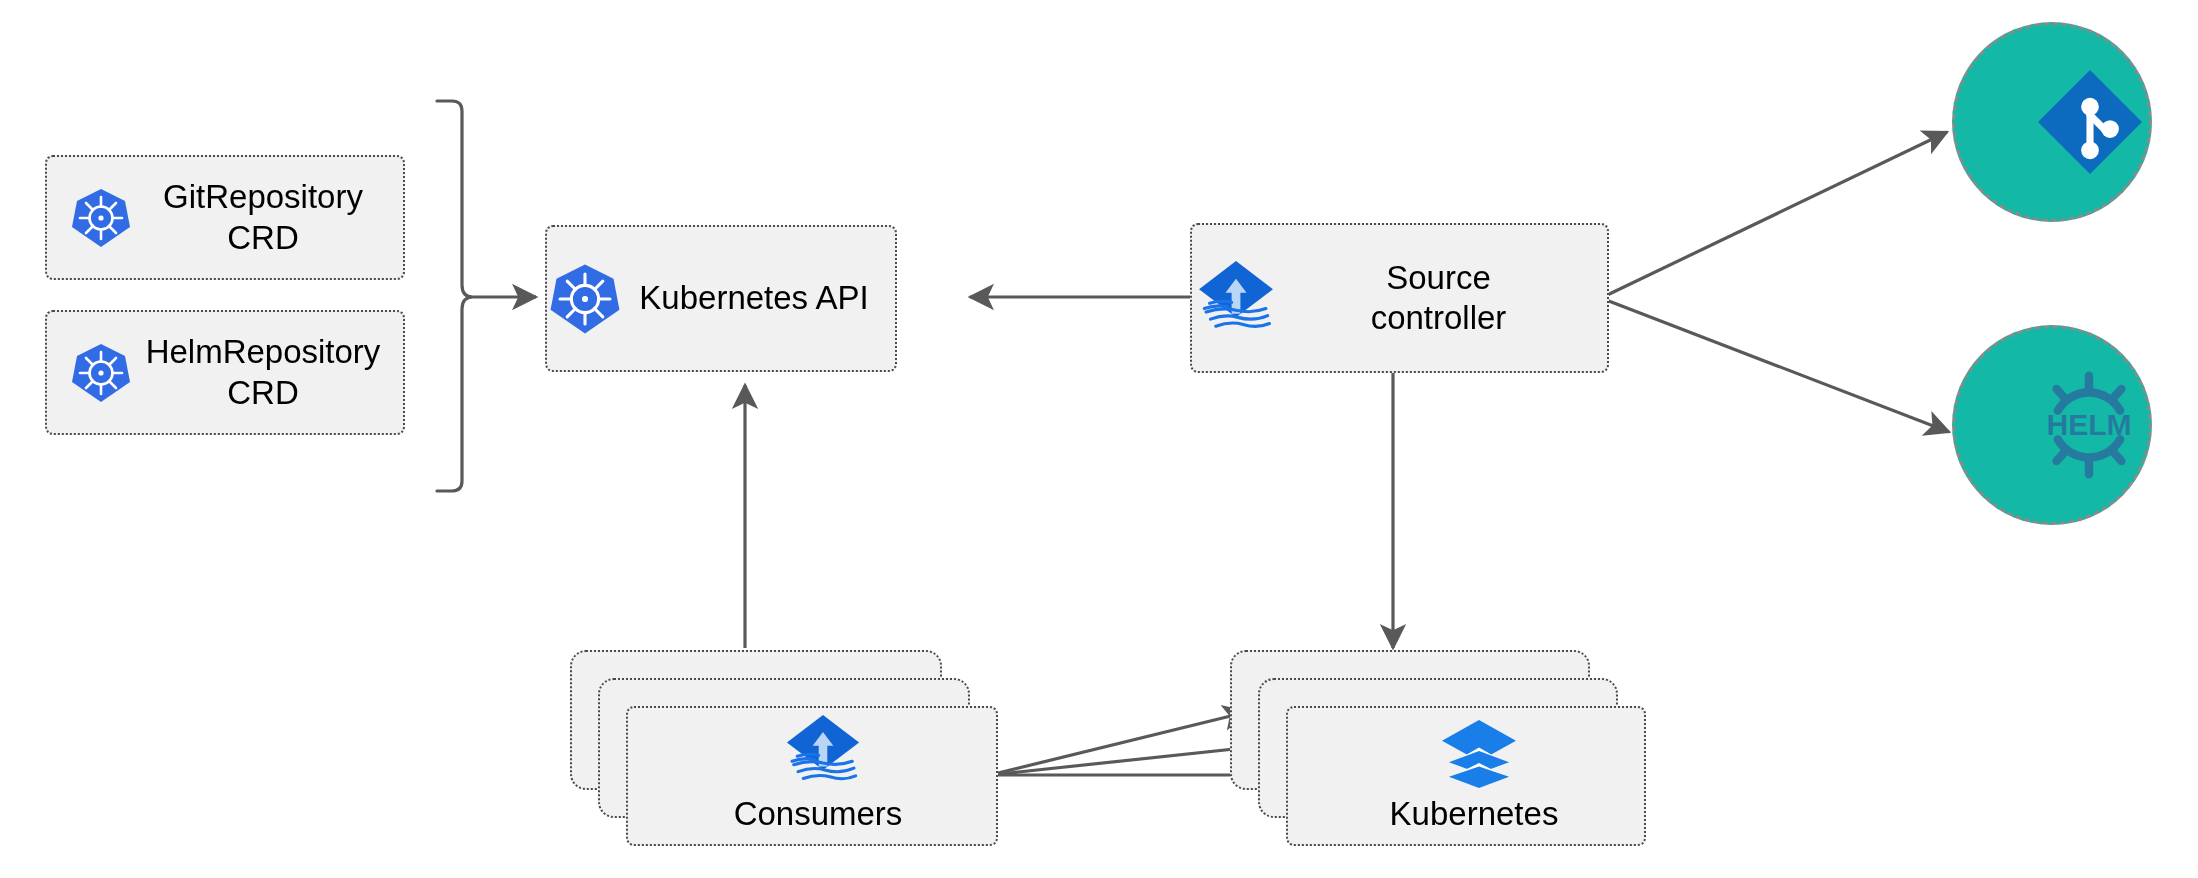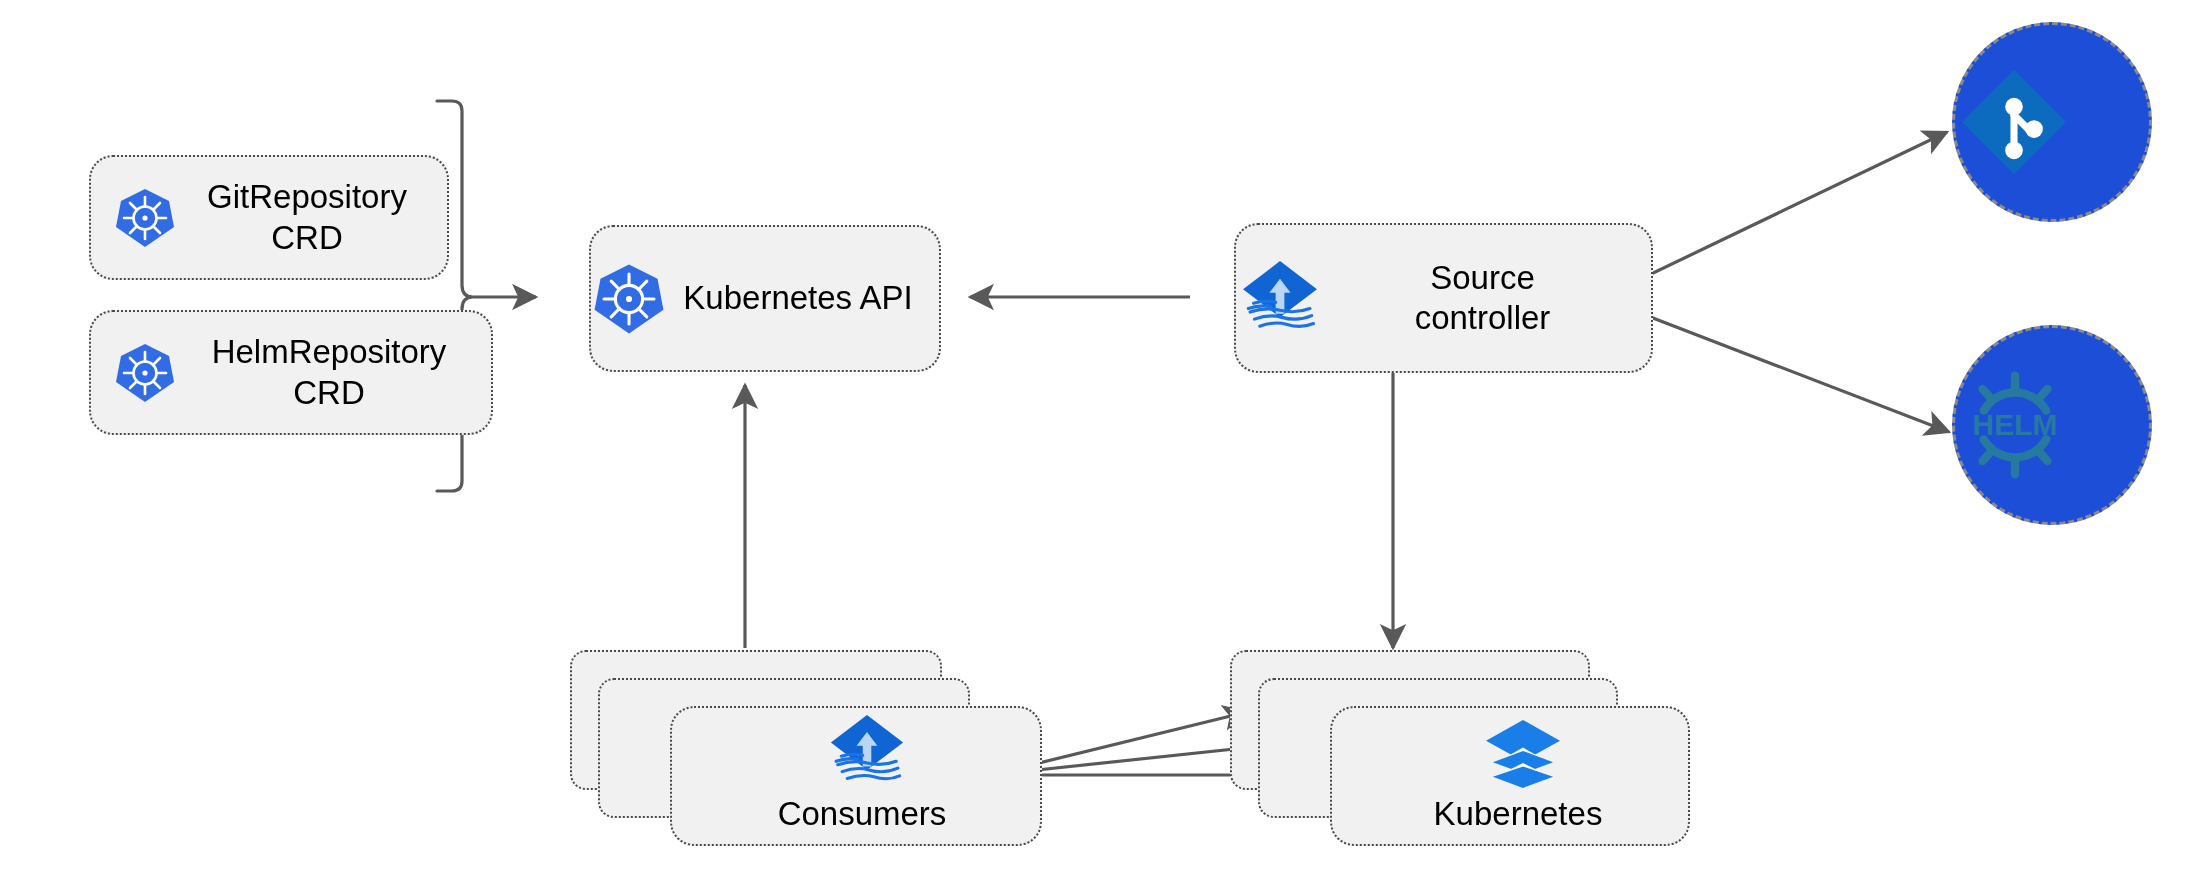--- a/index.html
+++ b/index.html
@@ -24,51 +24,50 @@
     top: 0;
     width: 2198px;
     height: 878px;
     pointer-events: none;
   }
   .node {
     position: absolute;
     box-sizing: border-box;
     background: #f1f1f1;
     border: 2px dotted #4a4a4a;
-    border-radius: 24px;
+    border-radius: 8px;
     display: flex;
     flex-direction: row;
     align-items: center;
     justify-content: flex-start;
-    margin-left: 44px;
   }
   .node-label {
     font-size: 33px;
     line-height: 1.22;
     color: #000000;
     text-align: center;
     white-space: pre-line;
     flex: 1 1 auto;
     padding-right: 10px;
   }
   .icon-wrap {
     flex: 0 0 auto;
     display: flex;
     align-items: center;
     justify-content: center;
   }
   .circle-node {
     position: absolute;
     box-sizing: border-box;
     border-radius: 50%;
-    background: #1d4ed8;
+    background: #14b8a6;
     border: 3px dashed #8a8a8a;
     display: flex;
     align-items: center;
-    justify-content: flex-start;
+    justify-content: flex-end;
   }
   .stack-card {
     position: absolute;
     box-sizing: border-box;
     background: #f1f1f1;
     border: 2px dotted #4a4a4a;
     border-radius: 16px;
   }
   .stack-front {
     display: flex;
@@ -124,21 +123,21 @@
           <line x1="40" y1="40" x2="47" y2="47"></line>
           <line x1="47" y1="17" x2="40" y2="24"></line>
           <line x1="24" y1="40" x2="17" y2="47"></line>
         </g>
       </svg>
     </span>
     <span class="node-label">GitRepository
 CRD</span>
   </div>
 
-  <div class="node" style="left:45px; top:310px; width:404px; height:125px; padding-left:22px;">
+  <div class="node" style="left:45px; top:310px; width:360px; height:125px; padding-left:22px;">
     <span class="icon-wrap">
       <svg width="64" height="64" viewBox="0 0 64 64">
         <polygon points="32,3 56,15 61,41 32,61 3,41 8,15" fill="#326ce5"></polygon>
         <g fill="none" stroke="#ffffff" stroke-width="2.6" stroke-linecap="round">
           <circle cx="32" cy="32" r="11.5"></circle>
           <circle cx="32" cy="32" r="2.6" fill="#ffffff" stroke="none"></circle>
           <line x1="32" y1="11" x2="32" y2="20.5"></line>
           <line x1="32" y1="43.5" x2="32" y2="53"></line>
           <line x1="11" y1="32" x2="20.5" y2="32"></line>
           <line x1="43.5" y1="32" x2="53" y2="32"></line>

